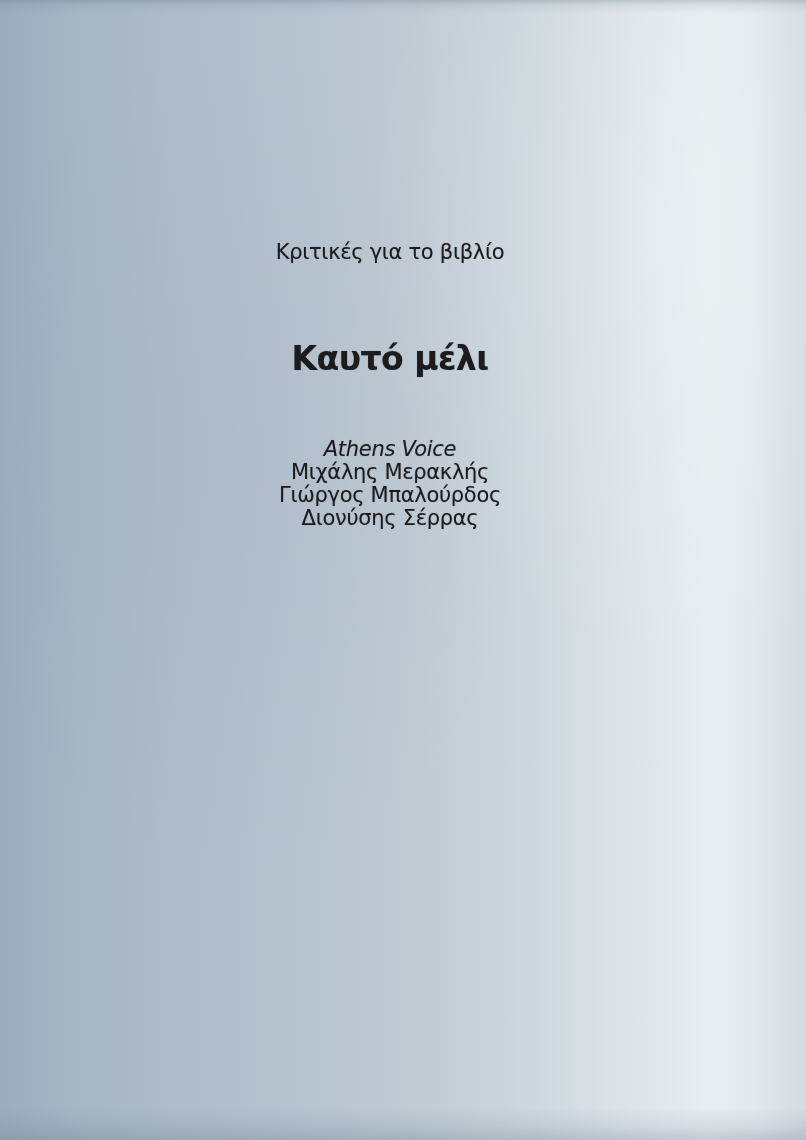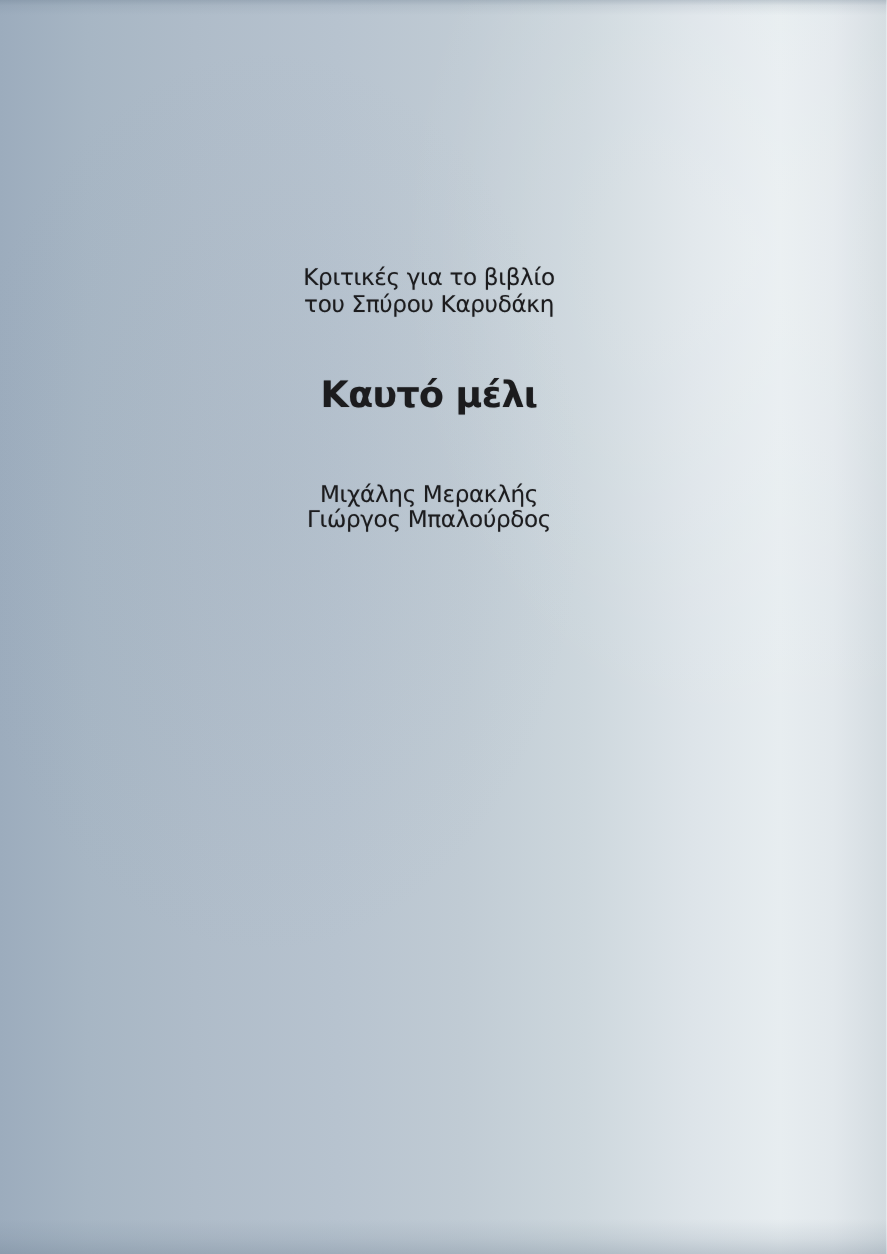--- a/index.html
+++ b/index.html
@@ -102,23 +102,24 @@
 <body>
 
 <div class="page"></div>
 <div class="paper-mottle"></div>
 <div class="page-shading"></div>
 
 <div class="content">
 
   <div class="intro">
     <span class="reviewer">Κριτικές για το βιβλίο</span>
-    <span class="reviewer">του Σπύρου Καρυδάκη</span>
   </div>
 
   <h1 class="book-title">Καυτό μέλι</h1>
 
   <div class="reviewers">
+    <span class="reviewer italic">Athens Voice</span>
     <span class="reviewer">Μιχάλης Μερακλής</span>
     <span class="reviewer">Γιώργος Μπαλούρδος</span>
+    <span class="reviewer">Διονύσης Σέρρας</span>
   </div>
 
 </div>
 
 </body></html>

